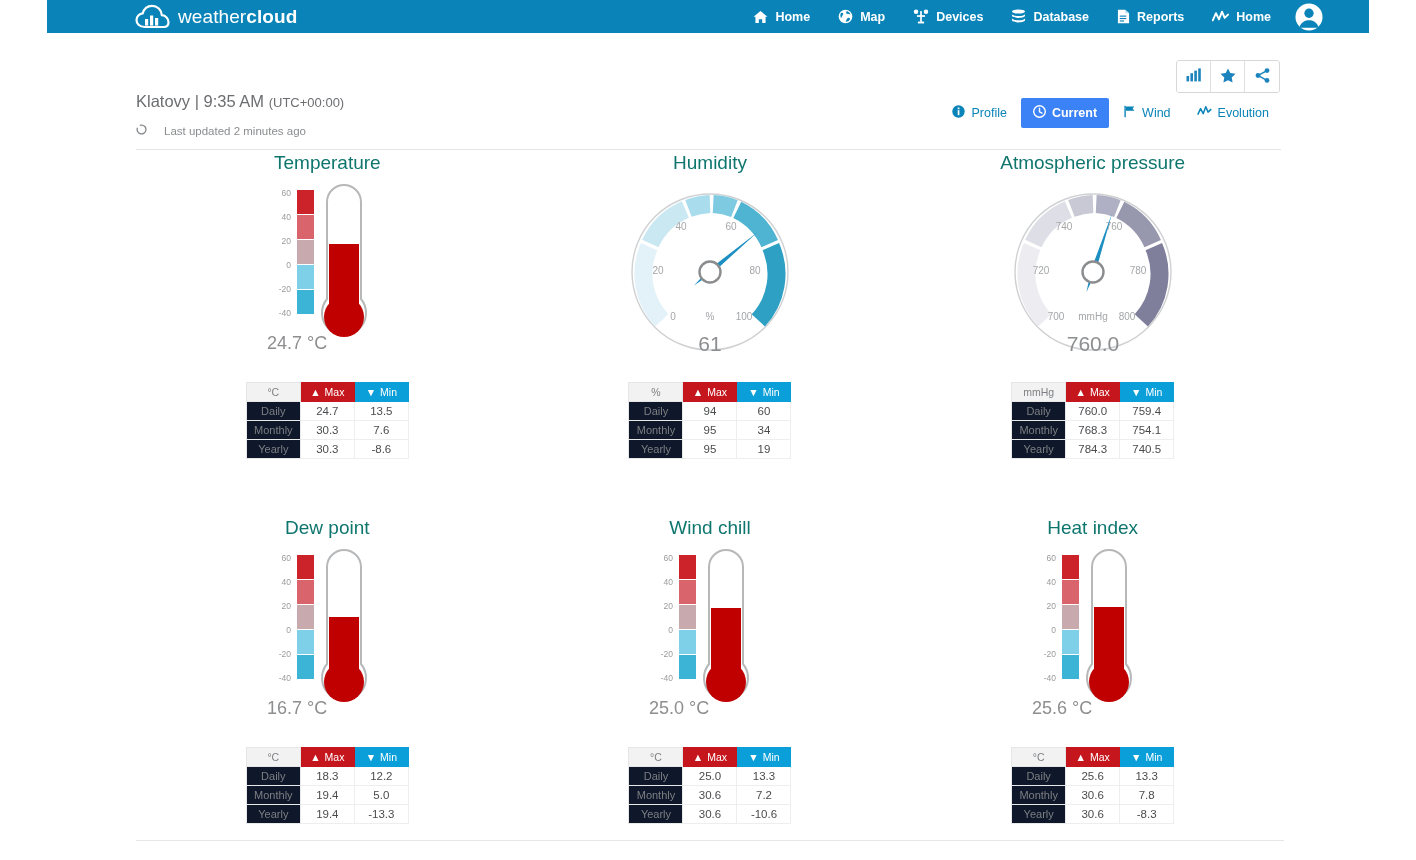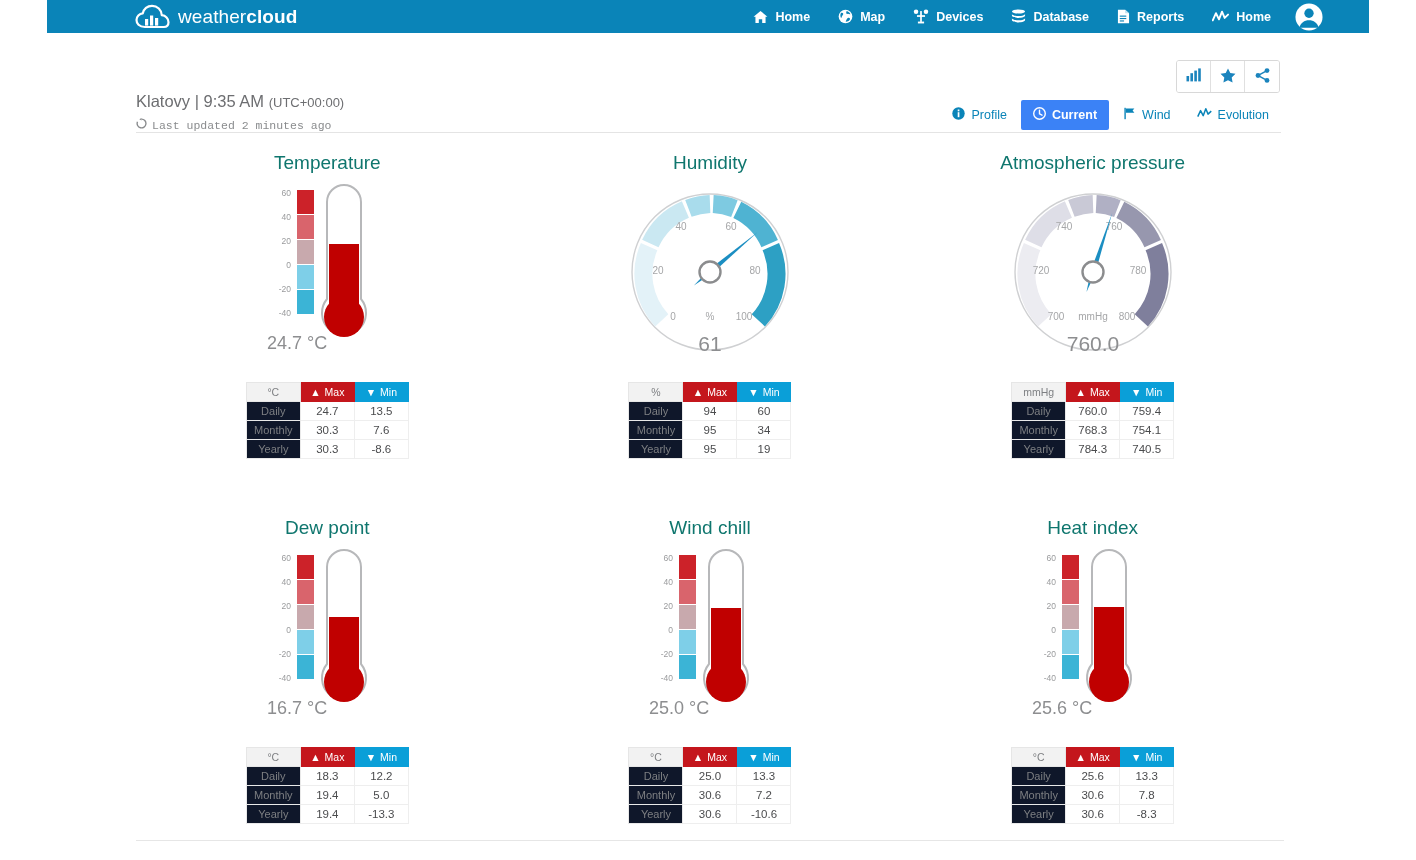--- a/index.html
+++ b/index.html
@@ -53,30 +53,30 @@
   .icon-group button {
     width: 34px; height: 31px; background: #fff; border: none;
     border-right: 1px solid #e0e0e0; cursor: pointer;
     display: flex; align-items: center; justify-content: center;
     padding: 0;
   }
   .icon-group button:last-child { border-right: none; }
 
   .station-head {
     position: absolute; left: 136px; top: 48px; width: 1145px;
-    display: flex; align-items: flex-end; justify-content: space-between;
-    border-bottom: 1px solid #e4e4e4;
+    display: flex; align-items: center; justify-content: space-between;
+    padding-bottom: 12px; border-bottom: 1px solid #e4e4e4;
   }
   .station-title {
     font-size: 16.5px; color: #6d6e71; font-weight: 400; line-height: 1.35;
   }
   .station-title .tz { font-size: 13px; }
   .station-sub {
-    margin-top: 6px; font-size: 11.5px; color: #8a8c8e;
-    display: flex; align-items: center; gap: 5px; font-family: Liberation Mono, monospace;
+    margin-top: 12px; font-size: 11.5px; color: #8a8c8e;
+    display: flex; align-items: center; gap: 17px;
   }
   .tabs { display: flex; align-items: center; gap: 2px; margin-bottom: 2px; }
   .tab {
     display: flex; align-items: center; gap: 6px;
     font-size: 12.5px; color: #0a84b8; font-weight: 400;
     padding: 7px 12px; cursor: pointer; border-radius: 2px;
     white-space: nowrap;
   }
   .tab.active { background: #3b82f6; color: #fff; font-weight: 700; }
 

